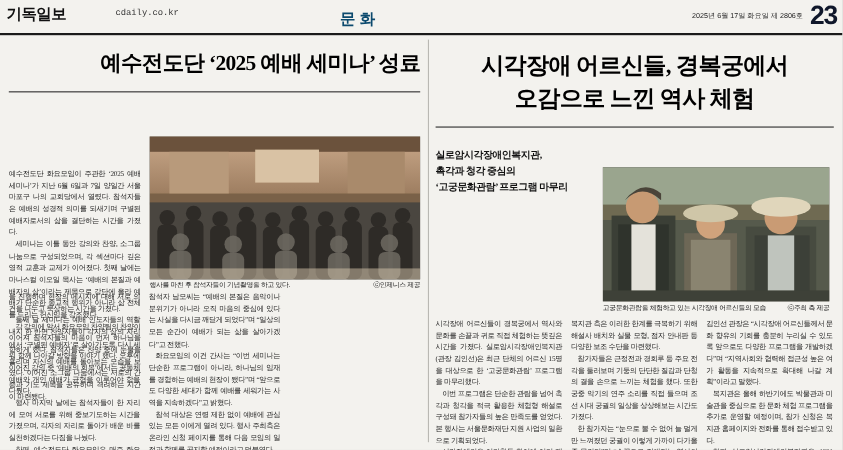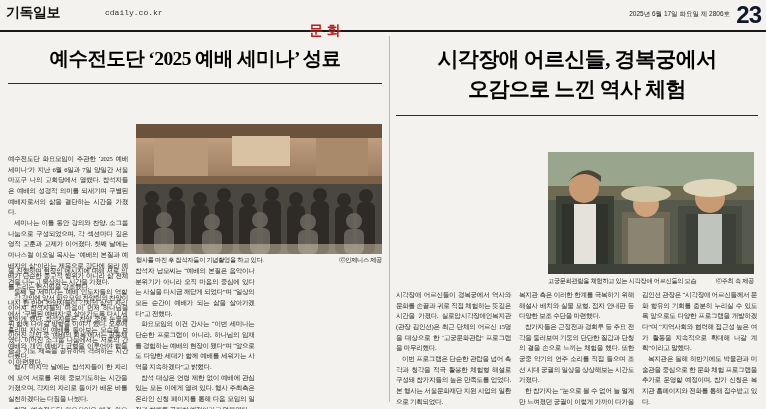--- a/index.html
+++ b/index.html
@@ -36,27 +36,27 @@
   .logo-url {
     position: absolute;
     left: 66px; top: 8px;
     font-family: Liberation Mono, monospace;
     font-size: 8px;
     color: #333;
     margin-left: 39px;
   }
   .section-name {
     position: absolute;
-    left: 0; top: 22px;
+    left: 0; top: 9px;
     width: 654px;
     text-align: center;
     font-size: 14px;
     font-weight: bold;
     letter-spacing: 4px;
-    color: #b91c1c;
+    color: #0c4a6e;
   }
   .issue-info {
     position: absolute;
     right: 36px; top: 10px;
     font-family: "Liberation Sans", sans-serif;
     font-size: 6.5px;
     color: #222;
     text-align: right;
   }
   .page-no {
@@ -84,21 +84,21 @@
   .right-col {
     position: absolute;
     left: 396px; top: 34px;
     width: 362px;
     height: 370px;
   }
   
   .headline-l {
     font-size: 19.5px;
     font-weight: bold;
-    text-align: center;
+    text-align: right;
     letter-spacing: -0.6px;
     line-height: 1.3;
     margin: 12px 0 0 0;
     color: #000;
   }
   .hr-thin {
     height: 1px;
     background: #2b2b2b;
     margin: 12px 0 6px 0;
   }
@@ -308,20 +308,23 @@
         <p class="t first"></p>
       </div>
     </div>
   </div>
 
   <div class="right-col">
     <div class="headline-r" style="white-space:pre-line;">시각장애 어르신들, 경복궁에서
 오감으로 느낀 역사 체험</div>
     <div class="hr-thin2"></div>
 
+    <div class="lead-r" style="white-space:pre-line;">실로암시각장애인복지관,
+촉각과 청각 중심의
+‘고궁문화관람’ 프로그램 마무리</div>
 
     <div class="photo photo-r">
       <svg width="206" height="122" viewBox="0 0 206 122" preserveAspectRatio="none">
         <rect x="0" y="0" width="206" height="122" fill="#7f8b7a"></rect>
         <rect x="0" y="0" width="206" height="40" fill="#9aa58e"></rect>
         <rect x="0" y="34" width="206" height="16" fill="#6f6a52"></rect>
         <rect x="0" y="48" width="206" height="74" fill="#565a4c"></rect>
 
         <g>
           <rect x="8" y="44" width="58" height="78" fill="#3b3f36"></rect>

